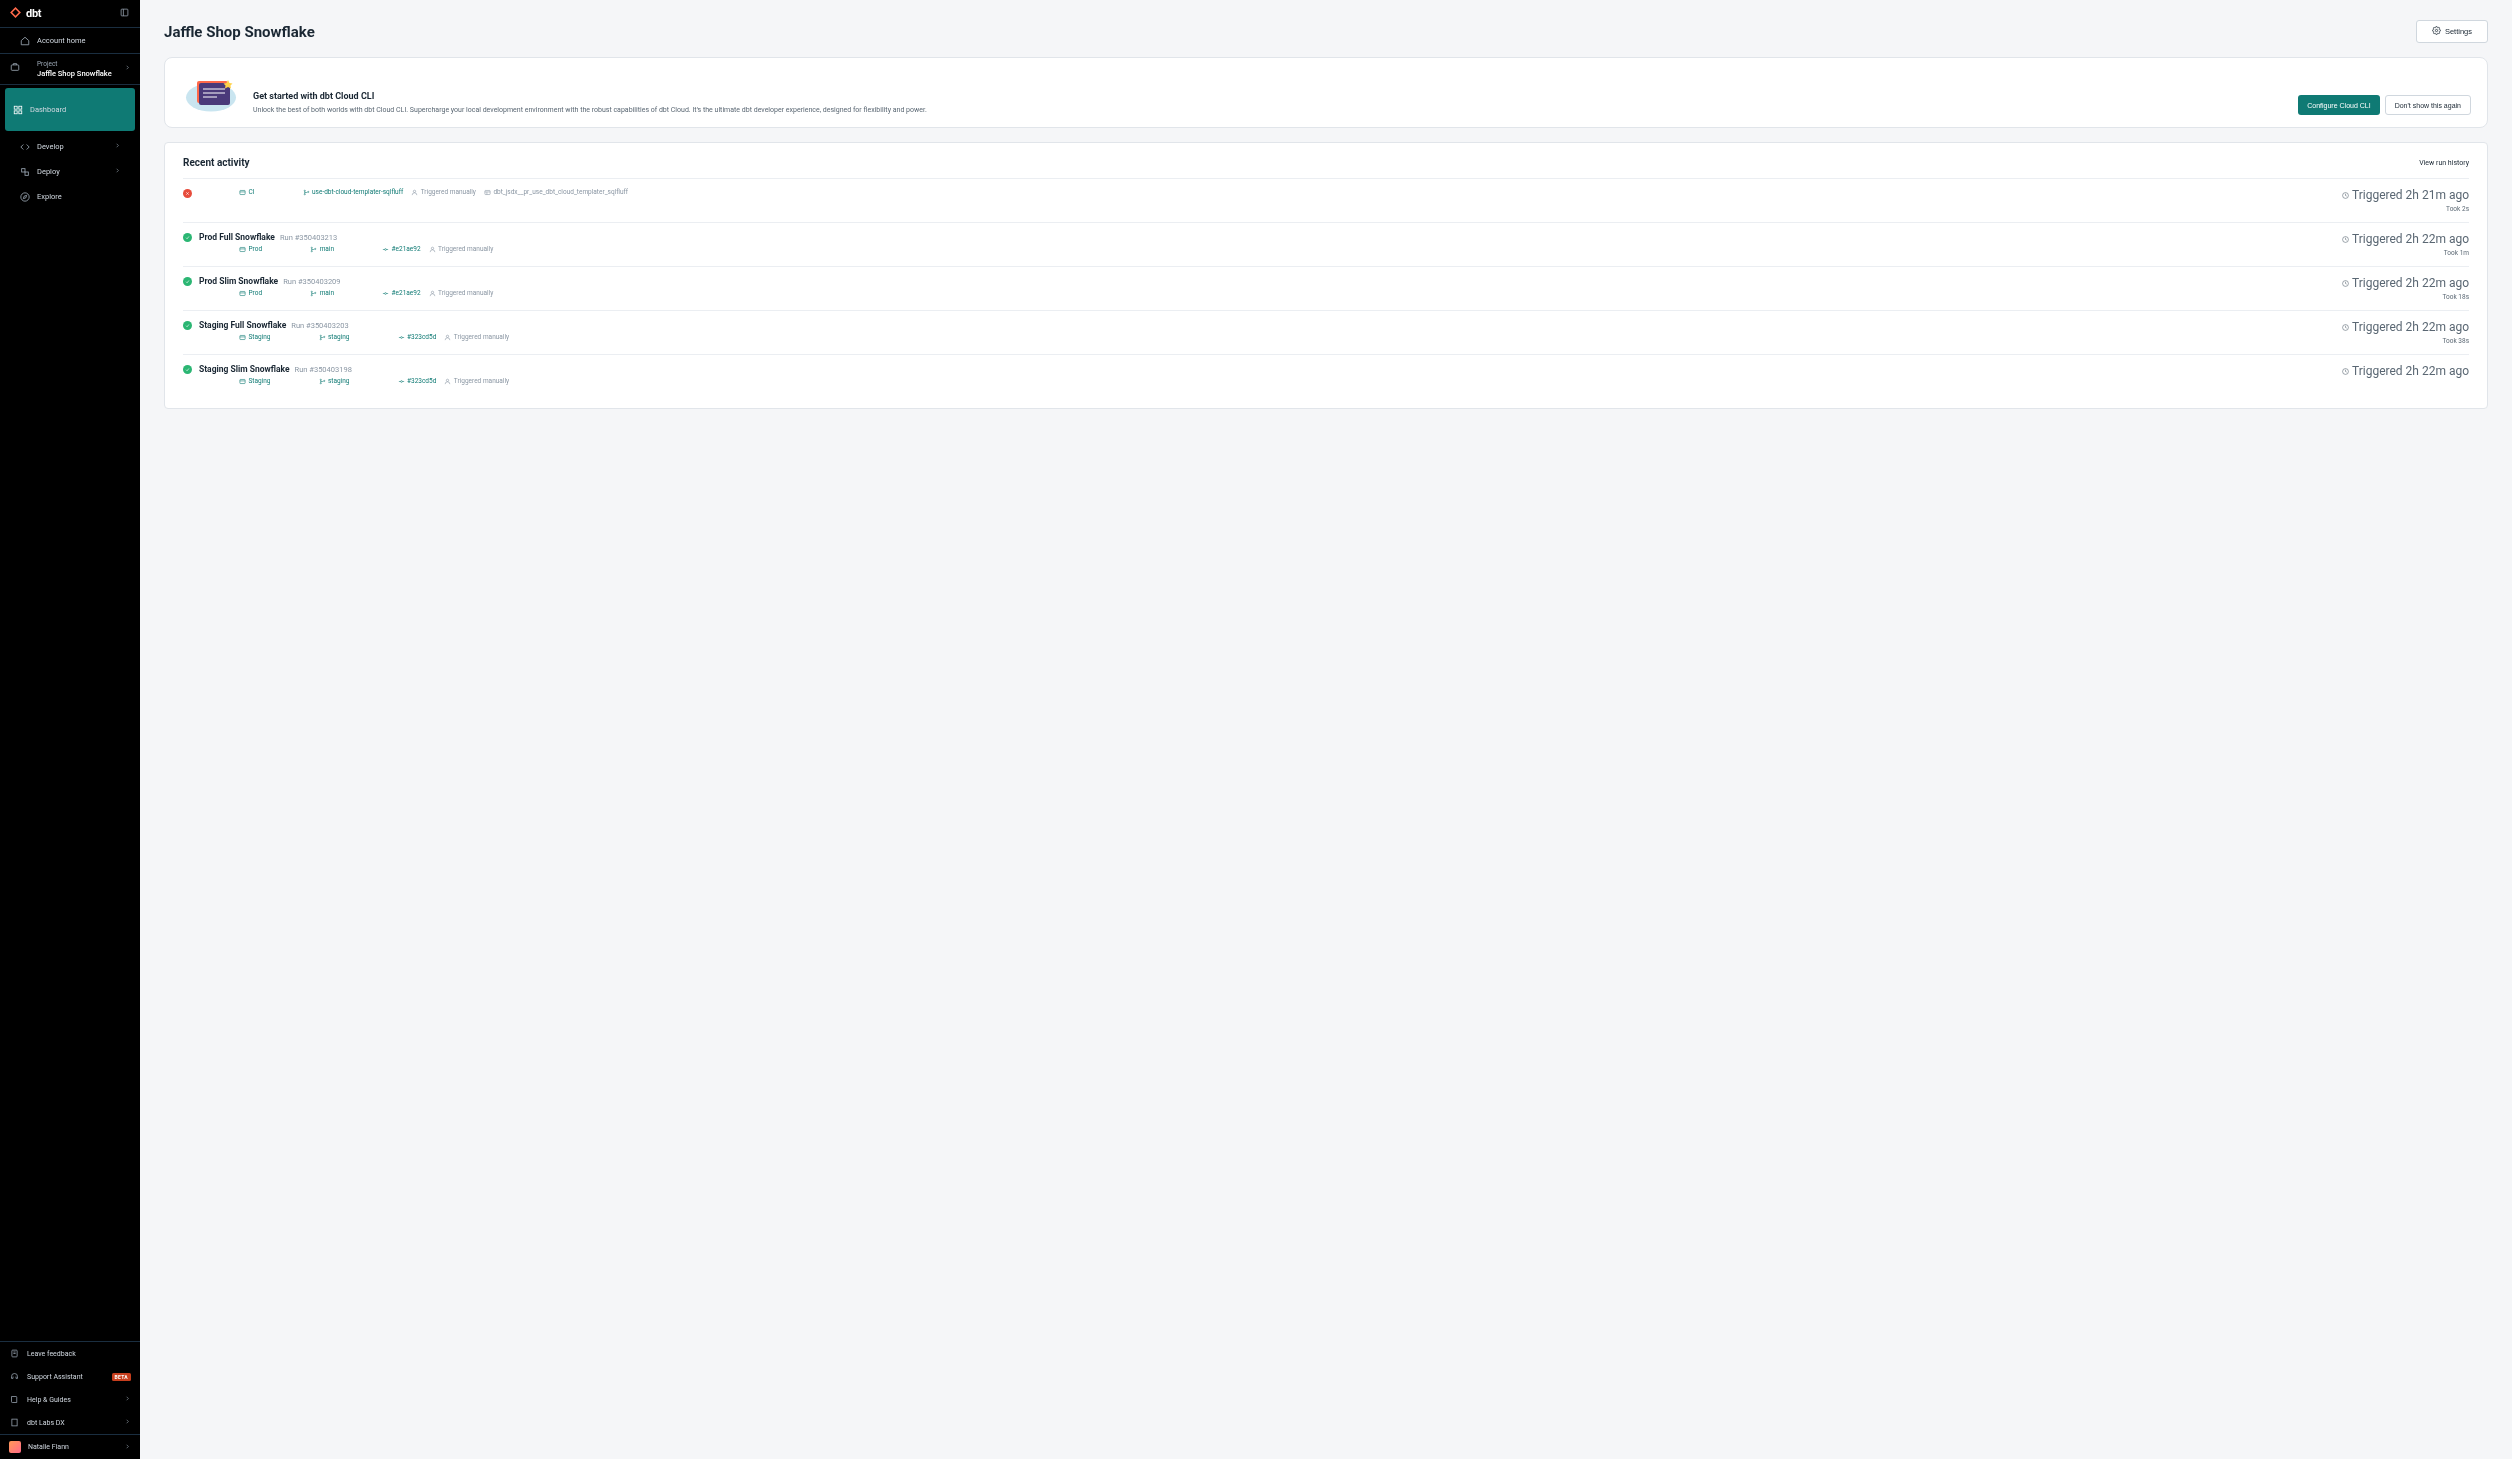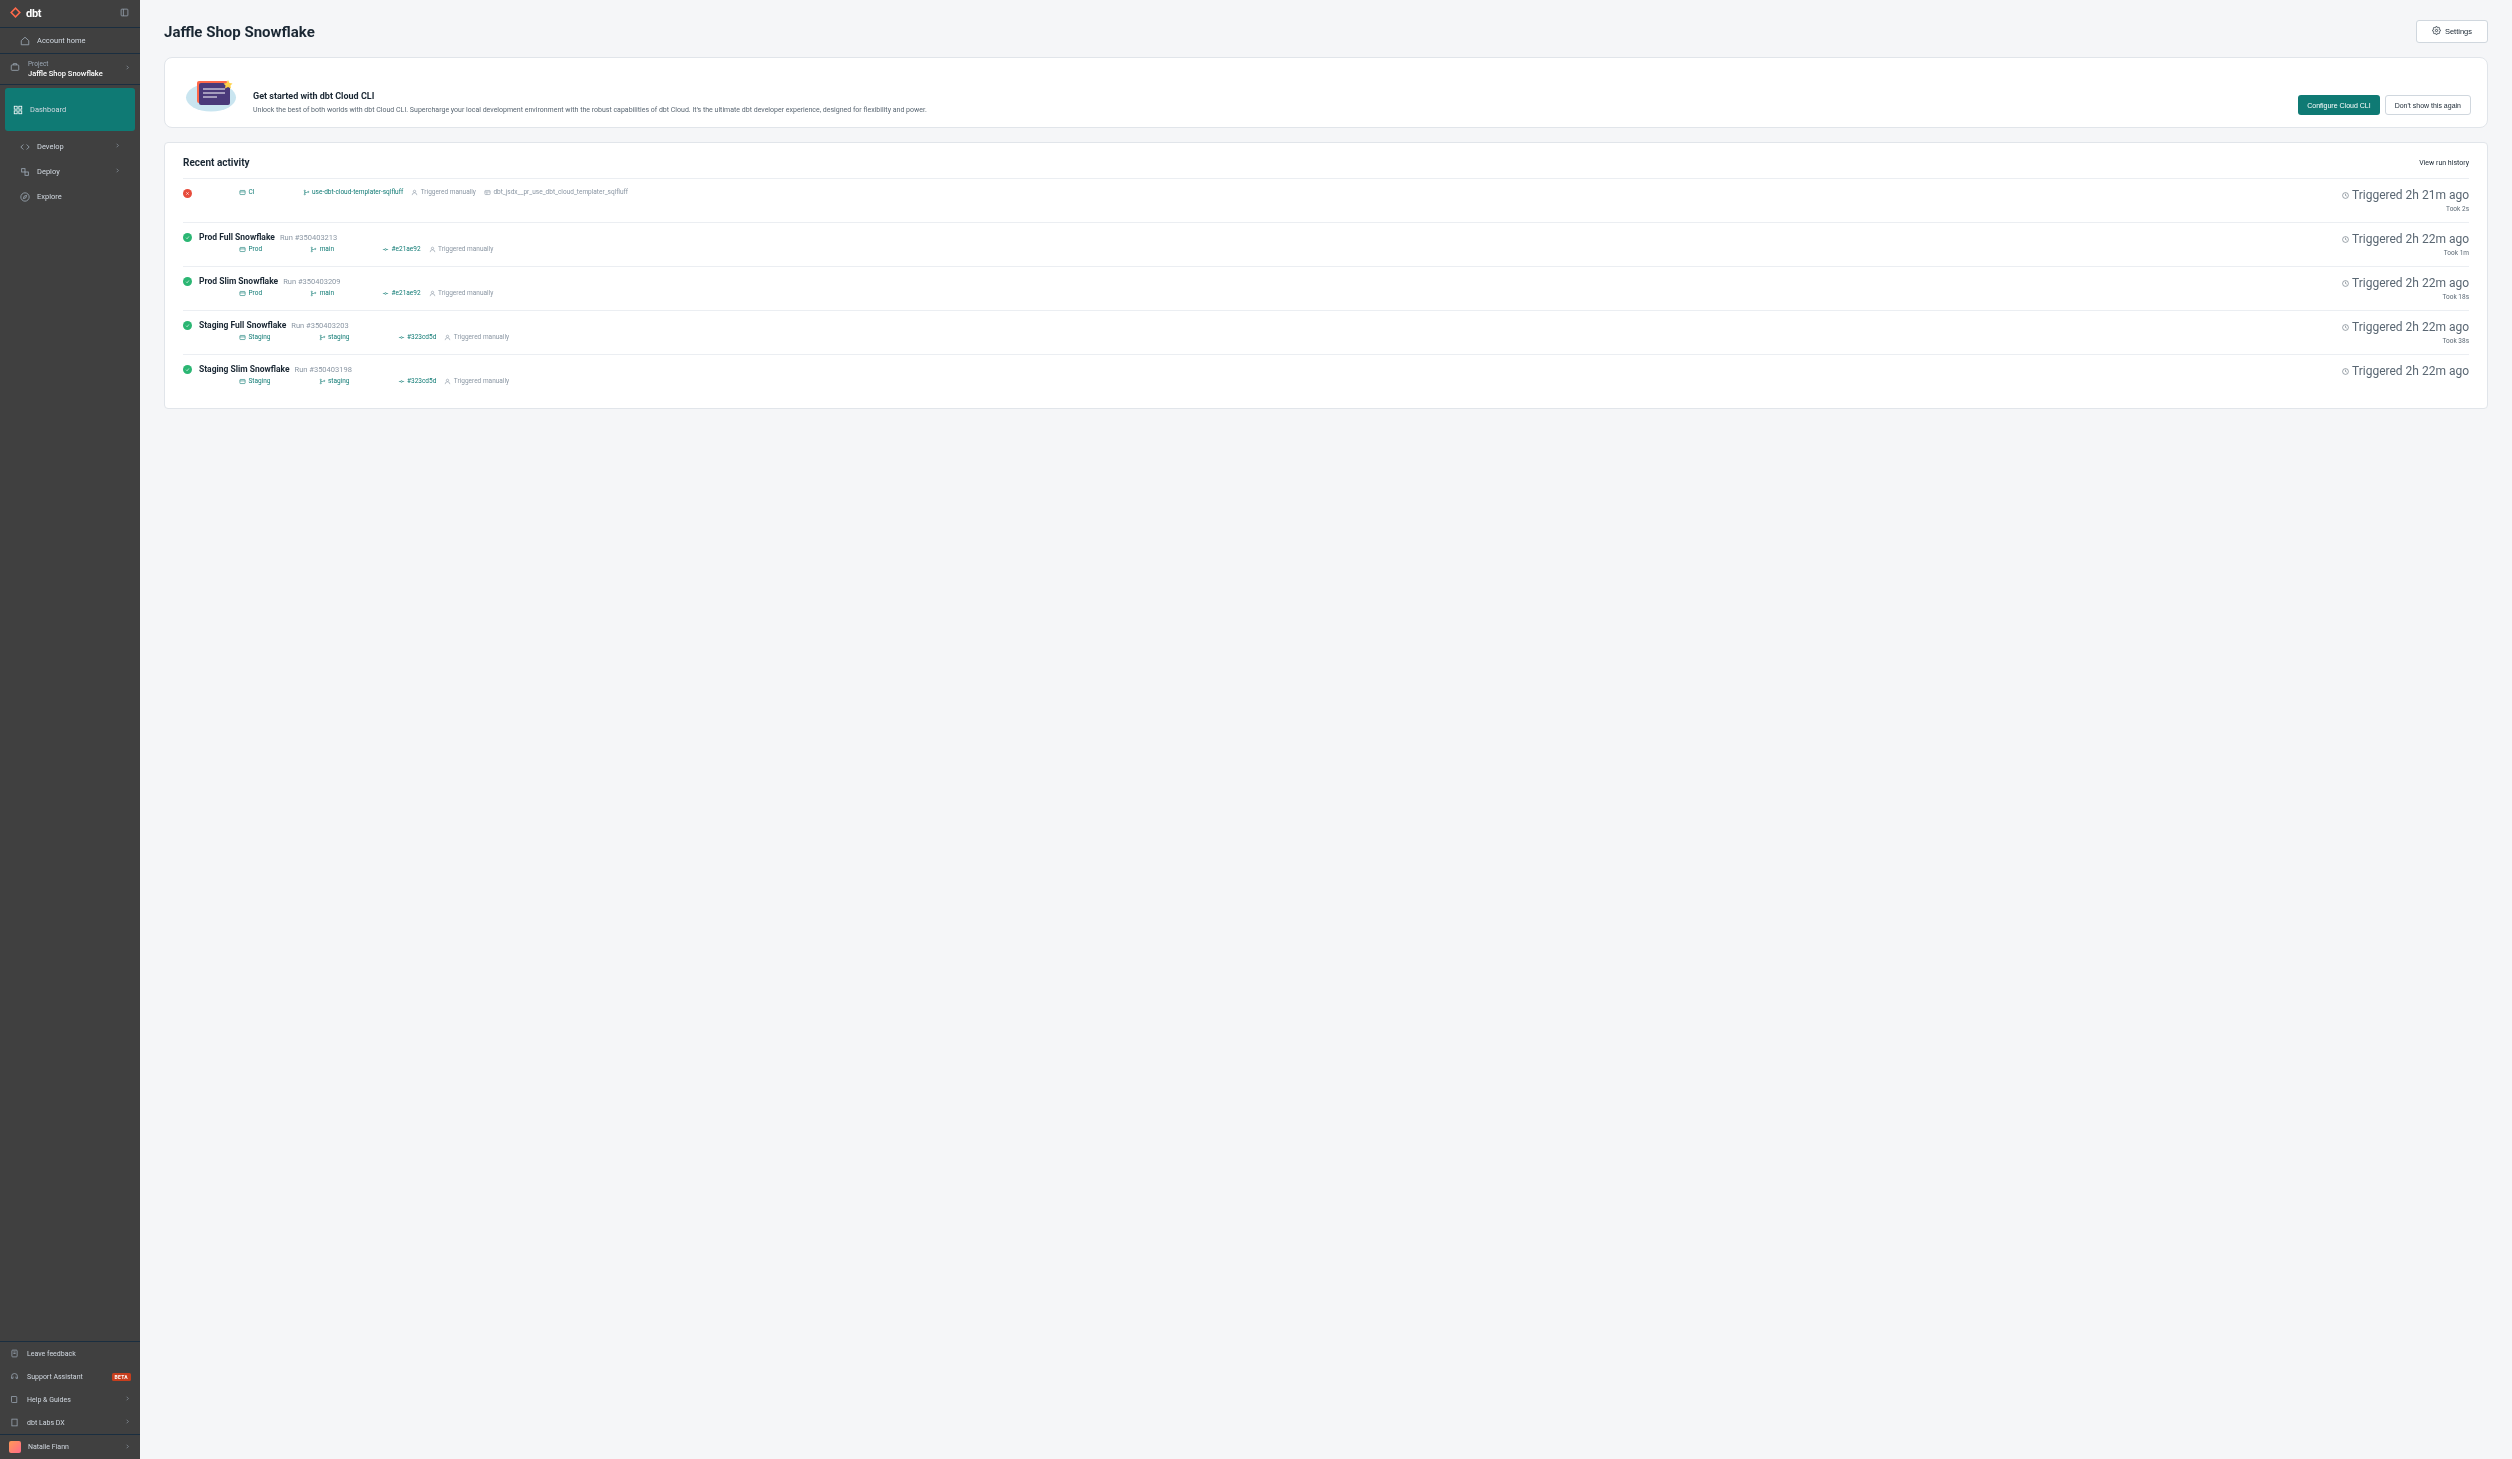--- a/index.html
+++ b/index.html
@@ -1,33 +1,33 @@
 <!DOCTYPE html>
 <html style="font-size:8px"><head>
 <meta charset="utf-8">
 <style>
 * { margin: 0; padding: 0; box-sizing: border-box; }
 body { font-family: -apple-system, BlinkMacSystemFont, 'Segoe UI', Roboto, sans-serif; background: #f5f6f8; display: flex; height: 100vh; overflow: hidden; }
 
 
-.sidebar { width: 140px; background: #404040; color: #fff; display: flex; flex-direction: column; flex-shrink: 0; }
+.sidebar { width: 140px; background: #000000; color: #fff; display: flex; flex-direction: column; flex-shrink: 0; }
 .sidebar-header { height: 28px; display: flex; align-items: center; justify-content: space-between; padding: 0 9px; border-bottom: 0.5px solid #1a2e40; }
 .logo { display: flex; align-items: center; gap: 4px; }
 .logo-mark { color: #ff694a; }
 .logo-text { font-size: 11px; font-weight: 700; color: #fff; letter-spacing: -0.3px; }
 .collapse-btn { color: #9ca8b5; cursor: pointer; padding: 2px; }
 
 .sidebar-section { border-bottom: 0.5px solid #1a2e40; }
 .sidebar-item { display: flex; align-items: center; gap: 7px; padding: 7px 19px; color: #d1d8e0; cursor: pointer; font-size: 7.5px; }
 .sidebar-item.active { background: #0f7a74; margin: 3px 5px; border-radius: 3px; padding: 16px 7px; }
 .sidebar-item .icon { width: 11px; height: 11px; display: flex; align-items: center; justify-content: center; color: #9ca8b5; flex-shrink: 0; }
 .sidebar-item.active .icon { color: #fff; }
 .sidebar-item .label { flex: 1; }
 .sidebar-item .chevron { color: #9ca8b5; }
-.project-item { flex-direction: column; align-items: flex-start; gap: 1px; padding: 6px 10px; position: relative; }
+.project-item { flex-direction: column; align-items: flex-start; gap: 1px; padding: 6px 19px; position: relative; }
 .project-item .project-label { font-size: 6.5px; color: #9ca8b5; margin-left: 18px; }
 .project-item .project-name { font-size: 7.5px; color: #fff; font-weight: 500; margin-left: 18px; }
 .project-item .icon { position: absolute; left: 9px; top: 7px; }
 .project-item .chevron { position: absolute; right: 9px; top: 10px; }
 
 .sidebar-nav { flex: 1; padding-top: 0; }
 .sidebar-footer { border-top: 0.5px solid #1a2e40; }
 .sidebar-footer .sidebar-item { padding: 6px 9px; font-size: 7px; }
 .beta-badge { background: #c73e1d; color: #fff; font-size: 5px; font-weight: 700; padding: 1px 3px; border-radius: 1.5px; letter-spacing: 0.3px; }
 .user-item { border-top: 0.5px solid #1a2e40; }

